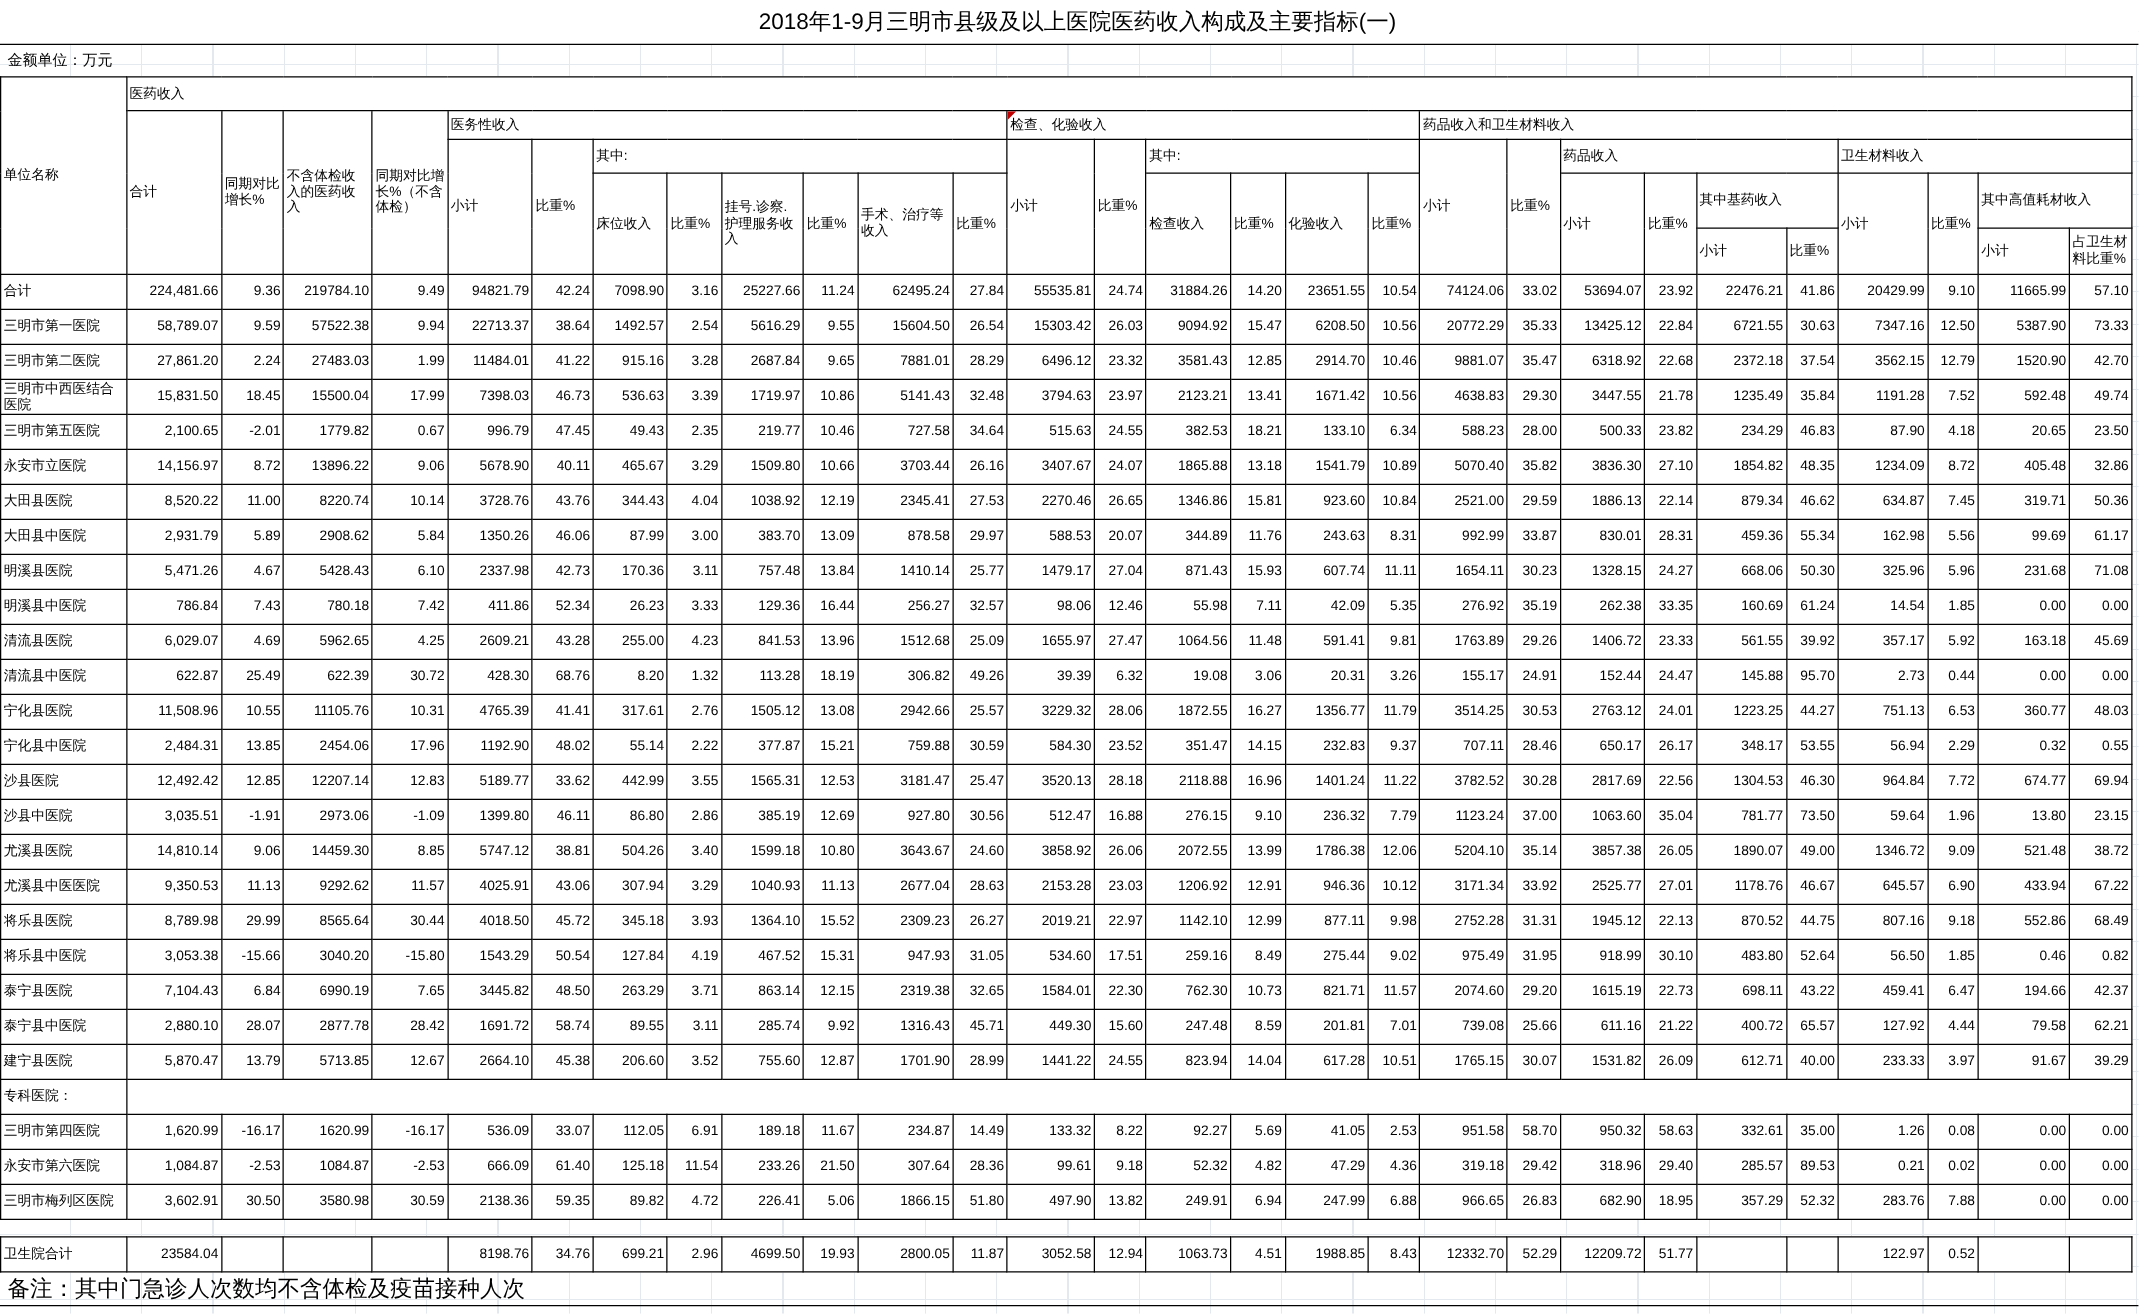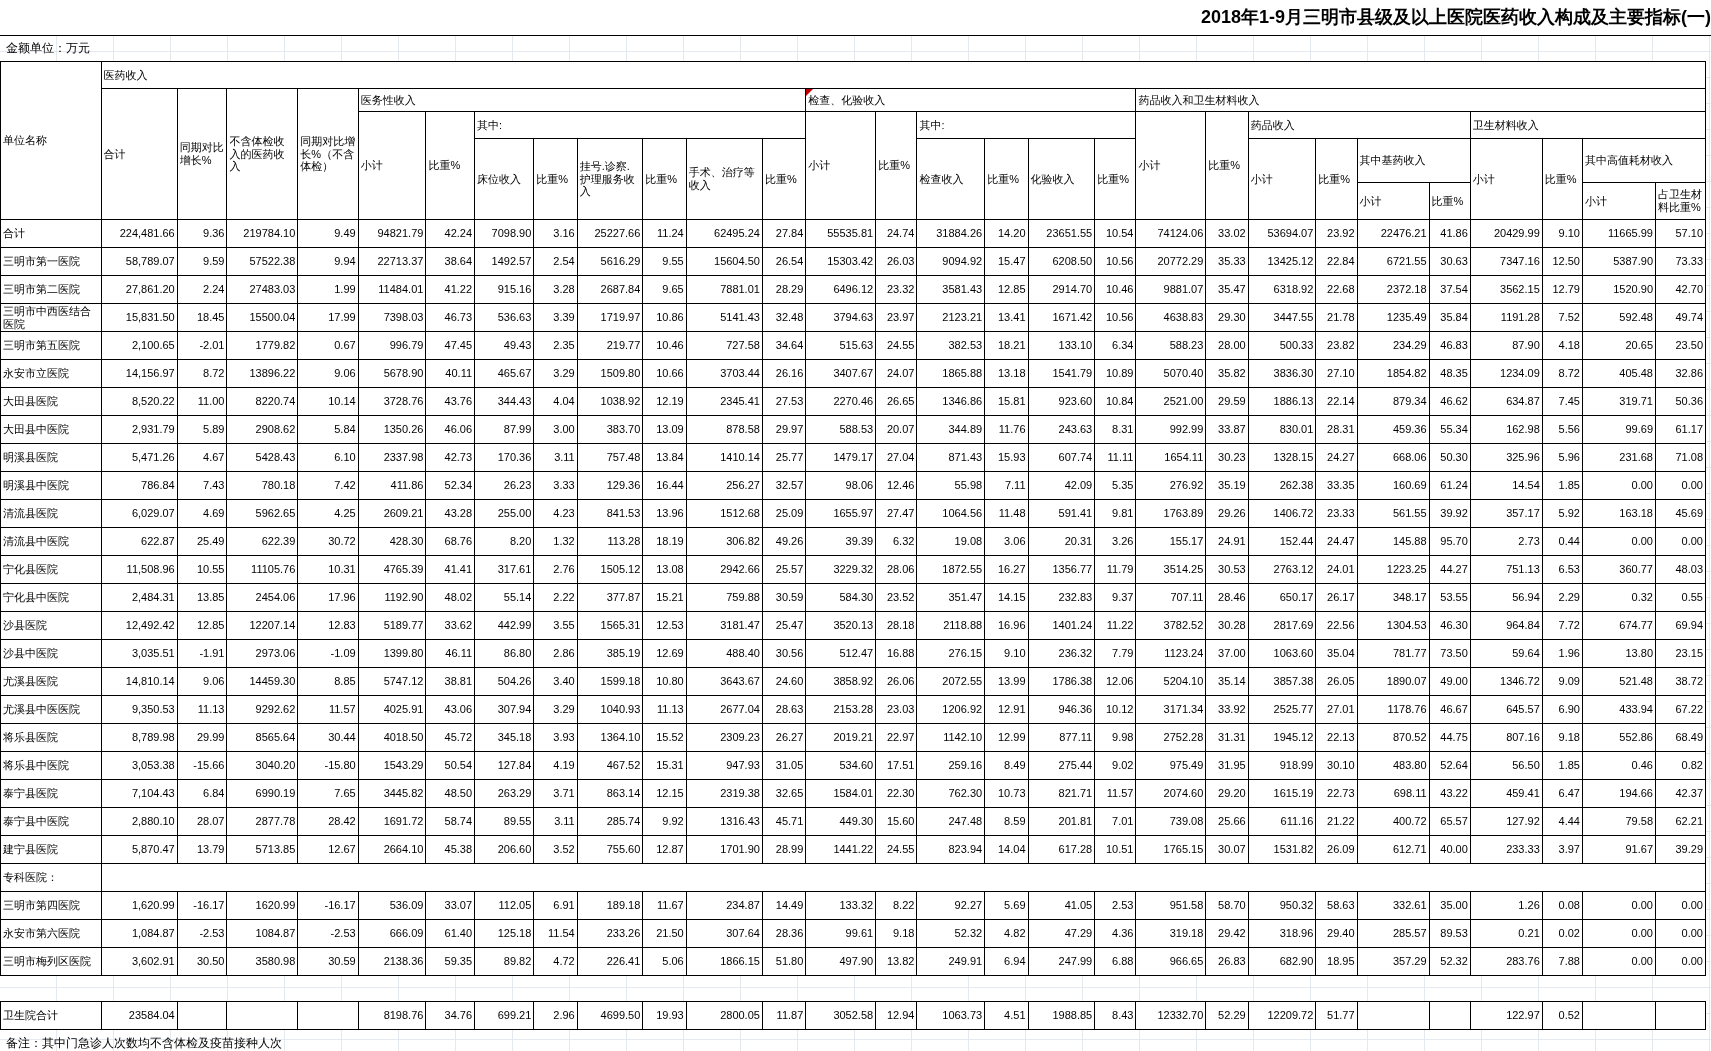--- a/index.html
+++ b/index.html
@@ -3,40 +3,40 @@
 <meta charset="utf-8">
 <style>
   html,body{margin:0;padding:0;background:#fff;}
   body{font-family:"Liberation Sans","DejaVu Sans",sans-serif;color:#000;}
   .sheet{
     position:relative;width:1711px;height:1051px;overflow:hidden;background:#fff;
     background-image:
       repeating-linear-gradient(to right, transparent 0px, transparent 56px, #e4e9ef 56px, #e4e9ef 57px),
       repeating-linear-gradient(to bottom, transparent 0px, transparent 25px, #e4e9ef 25px, #e4e9ef 26px);
   }
-  .title-row{height:35px;line-height:35px;text-align:right;font-size:18px;font-weight:bold;
+  .title-row{height:35px;line-height:35px;text-align:center;font-size:18px;font-weight:normal;
     background:#fff;border-bottom:1px solid #000;padding-left:13px;}
   .unit-row{height:25px;line-height:25px;font-size:12px;padding-left:6px;background:transparent;}
   table.grid{border-collapse:collapse;table-layout:fixed;width:1706px;background:#fff;}
   table.grid th, table.grid td{border:1px solid #000;font-weight:normal;overflow:hidden;
     padding:0 2px;font-size:11px;line-height:1.15;}
   table.grid th{text-align:left;vertical-align:middle;position:relative;}
   td.num{text-align:right;font-size:11px;white-space:nowrap;padding-right:3px;}
   td.name{text-align:left;font-size:12px;padding-left:3px;}
   thead tr.h1{height:27px;} thead tr.h2{height:23px;} thead tr.h3{height:27px;}
   thead tr.h4{height:44px;} thead tr.h5{height:37px;}
   tbody tr{height:28px;}
   tr.section td{border-left:1px solid #000;}
   tr.section td.fill{background:#fff;}
   .gap{height:13px;}
-  .remark{height:26px;line-height:26px;font-size:12px;padding-left:6px;border-bottom:1px solid #000;
+  .remark{height:26px;line-height:26px;font-size:18px;padding-left:6px;border-bottom:1px solid #000;
     width:1705px;background:transparent;}
   .comment-marker{position:absolute;top:0;left:0;width:0;height:0;
     border-top:7px solid #c00000;border-right:7px solid transparent;}
-  .hyg-table{margin-top:12px;}
+  .hyg-table{margin-top:0;}
 </style>
 </head>
 <body>
 
 <div class="sheet">
 
   <div class="title-row">2018年1-9月三明市县级及以上医院医药收入构成及主要指标(一)</div>
   <div class="unit-row">金额单位：万元</div>
 
   <table class="grid">
@@ -596,21 +596,21 @@
           <td class="num">3,035.51</td>
           <td class="num">-1.91</td>
           <td class="num">2973.06</td>
           <td class="num">-1.09</td>
           <td class="num">1399.80</td>
           <td class="num">46.11</td>
           <td class="num">86.80</td>
           <td class="num">2.86</td>
           <td class="num">385.19</td>
           <td class="num">12.69</td>
-          <td class="num">488.40</td>
+          <td class="num">927.80</td>
           <td class="num">30.56</td>
           <td class="num">512.47</td>
           <td class="num">16.88</td>
           <td class="num">276.15</td>
           <td class="num">9.10</td>
           <td class="num">236.32</td>
           <td class="num">7.79</td>
           <td class="num">1123.24</td>
           <td class="num">37.00</td>
           <td class="num">1063.60</td>

